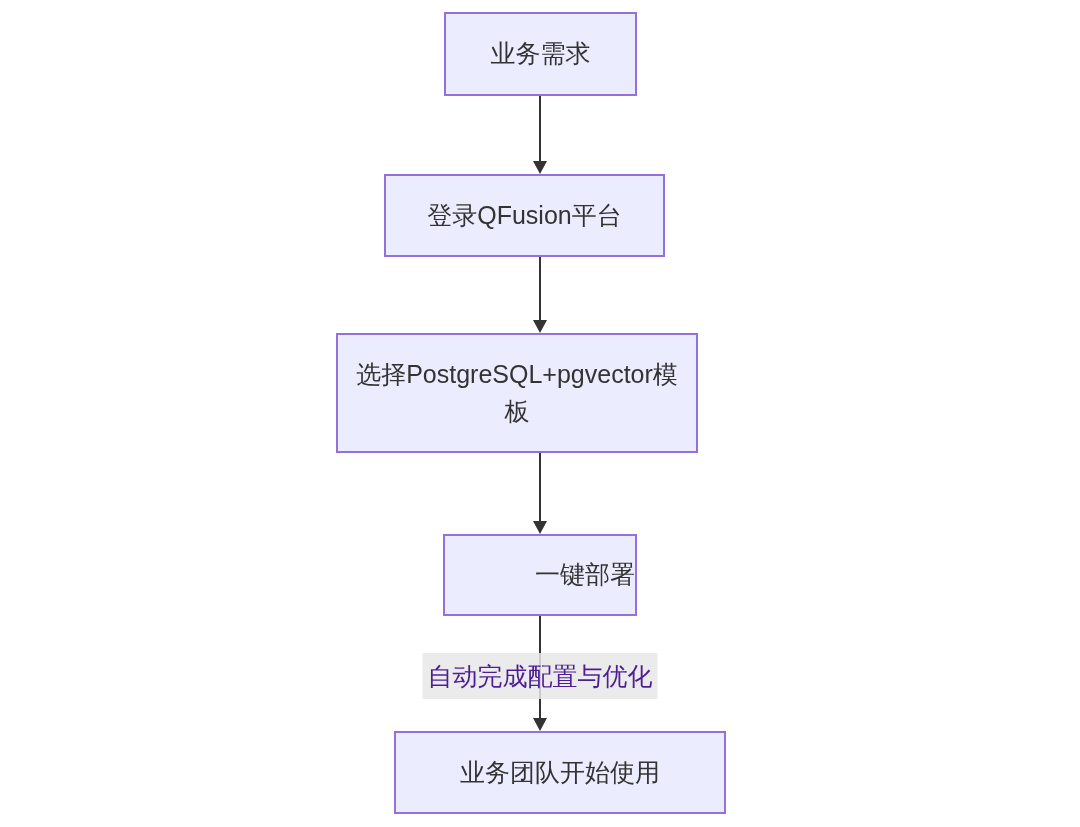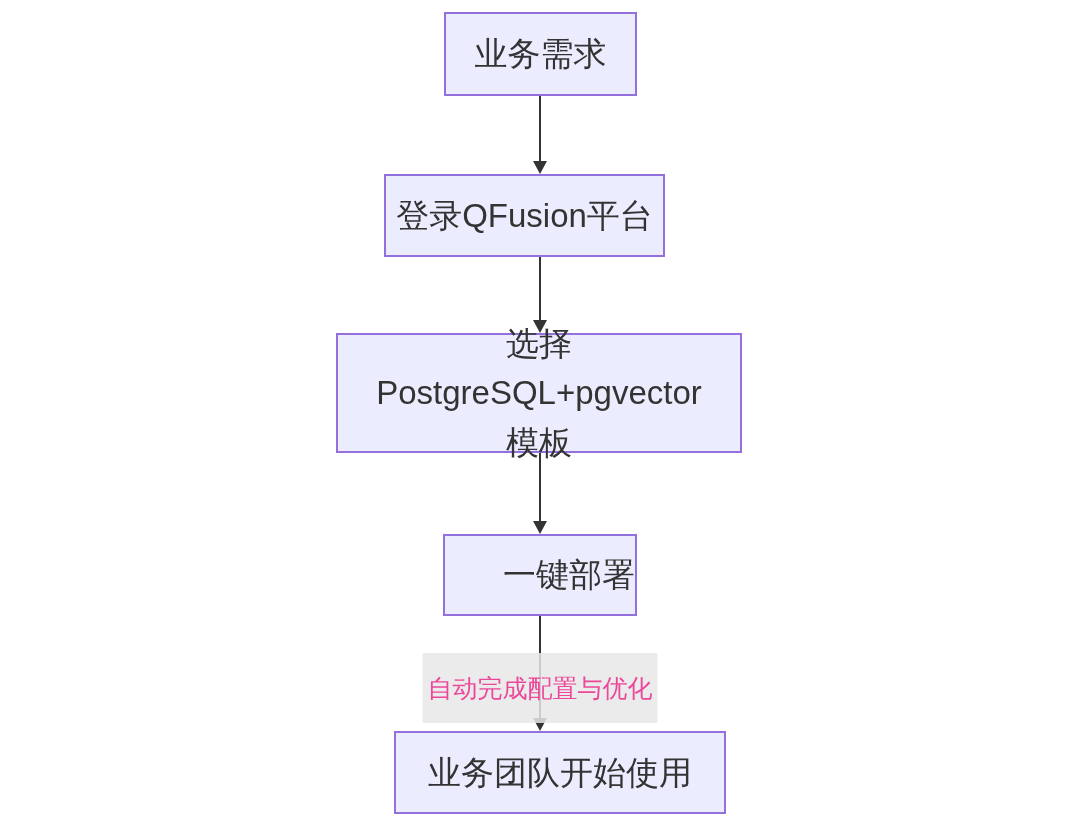--- a/index.html
+++ b/index.html
@@ -18,28 +18,28 @@
   }
   .node {
     position: absolute;
     box-sizing: border-box;
     background: #ECECFF;
     border: 2px solid #9370DB;
     display: flex;
     align-items: center;
     justify-content: center;
     text-align: center;
-    font-size: 33px;
+    font-size: 25px;
     line-height: 1.5;
     color: #333333;
     z-index: 1;
   }
   .node-a { left: 444px; top: 12px;  width: 193px; height: 84px; }
   .node-b { left: 384px; top: 174px; width: 281px; height: 83px; }
-  .node-c { left: 336px; top: 333px; width: 406px; height: 120px; }
+  .node-c { left: 336px; top: 333px; width: 362px; height: 120px; }
   .node-c .node-label { width: 338px; }
   .node-d { left: 443px; top: 534px; width: 194px; height: 82px; justify-content: flex-end; }
   .node-e { left: 394px; top: 731px; width: 332px; height: 83px; }
 
   .edge {
     position: absolute;
     left: 526px;          
     width: 28px;
     display: flex;
     flex-direction: column;
@@ -61,24 +61,24 @@
     border-left: 7px solid transparent;
     border-right: 7px solid transparent;
     border-top: 13px solid #333333;
   }
   .edge-label {
     position: absolute;
     left: 540px;
     top: 653px;
     transform: translateX(-50%);
     background: rgba(232, 232, 232, 0.85);
-    color: #ec4899;
+    color: #4c1d95;
     font-size: 25px;
     line-height: 1.2;
-    padding: 20px 5px;
+    padding: 8px 5px;
     white-space: nowrap;
     z-index: 2;
   }
 </style>
 </head>
 <body>
 
 <div class="canvas">
 
   <div class="node node-a">

